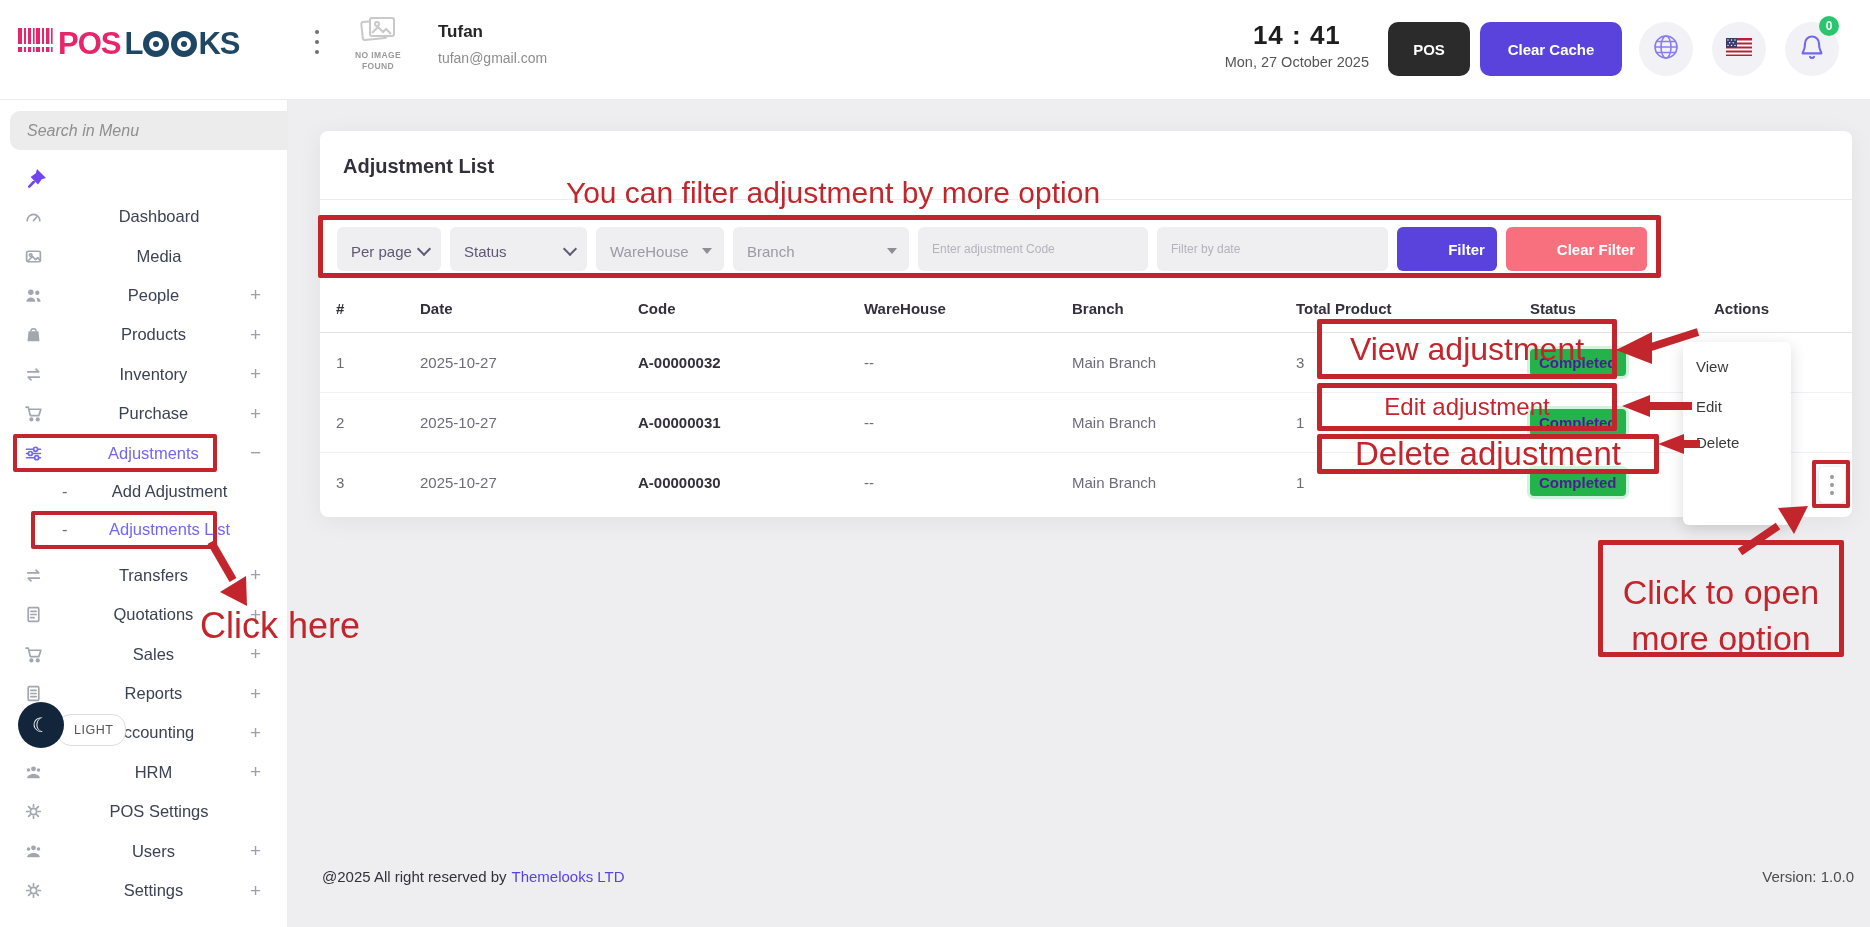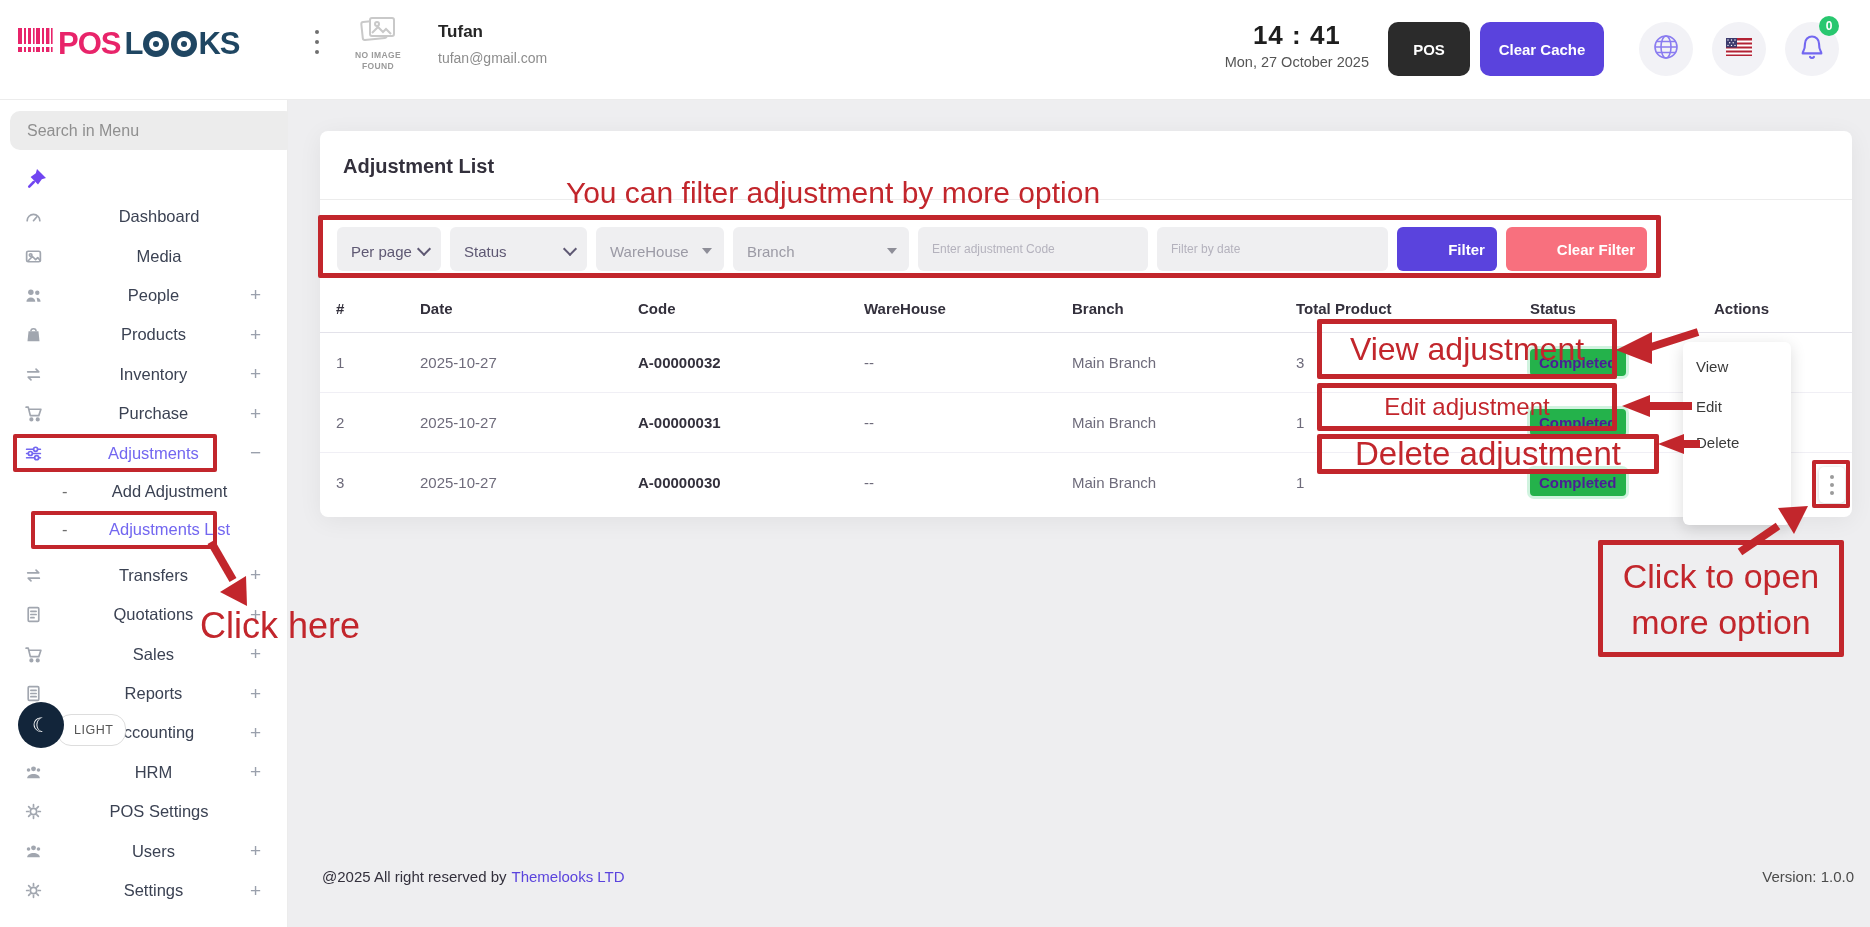--- a/index.html
+++ b/index.html
@@ -19,29 +19,29 @@
   .noimg-txt{font-size:8.5px;font-weight:bold;letter-spacing:.4px;line-height:1.25;margin-top:2px;}
   .user{position:absolute;left:438px;top:22px;}
   .user-name{font-size:17px;font-weight:bold;color:#252525;}
   .user-email{font-size:14px;color:#8d8d8d;margin-top:8px;}
   .clock{position:absolute;right:501px;top:20px;text-align:right;}
   .clock-time{font-size:26px;font-weight:bold;color:#1e1e1e;letter-spacing:1px;text-align:center;}
   .clock-date{font-size:14.5px;color:#555;margin-top:3px;}
   .btn{display:flex;align-items:center;justify-content:center;border-radius:10px;color:#fff;
        font-weight:bold;font-size:15px;cursor:pointer;}
   .btn-pos{position:absolute;left:1388px;top:22px;width:82px;height:54px;background:#2b2b2b;}
-  .btn-cache{position:absolute;left:1480px;top:22px;width:124px;height:54px;background:#5a43dd;}
+  .btn-cache{position:absolute;left:1480px;top:22px;width:142px;height:54px;background:#5a43dd;}
   .circ{position:absolute;top:22px;width:54px;height:54px;border-radius:50%;background:#f2f2f6;
         display:flex;align-items:center;justify-content:center;cursor:pointer;}
   .badge0{position:absolute;left:34px;top:-6px;width:20px;height:20px;border-radius:50%;background:#28c76f;
           color:#fff;font-size:12px;font-weight:bold;display:flex;align-items:center;justify-content:center;}
   
   .sidebar{position:absolute;left:0;top:99px;width:287px;bottom:0;background:#fff;border-right:1px solid #ececec;z-index:4;overflow:hidden;}
   .search{position:absolute;left:10px;top:12px;width:285px;height:39px;background:#ececec;border:none;outline:none;
-          border-radius:10px;padding:0 17px;font-size:16px;color:#555;font-family:"Liberation Sans",sans-serif;box-sizing:border-box;}
+          border-radius:10px;padding:0 17px;font-size:16px;color:#555;font-family:"Liberation Sans",sans-serif;box-sizing:border-box;font-style:italic;}
   .search::placeholder{color:#8f8f8f;}
   .pin{position:absolute;left:24px;top:68px;}
   .menu{position:absolute;left:0;top:98px;width:287px;}
   .menu-item{display:flex;align-items:center;height:39.4px;padding:0 26px 0 24px;cursor:pointer;font-size:16.5px;color:#3b4253;}
   .menu-item.sub{height:38px;padding-left:62px;color:#3b4253;}
   .menu-item.gap{margin-top:7px;}
   .mi-icon{width:33px;display:flex;align-items:center;flex:0 0 33px;}
   .mi-label{flex:1;text-align:center;}
   .mi-bullet{width:16px;color:#6e6e6e;}
   .mi-expand{color:#9aa0ac;font-size:19px;}
@@ -534,19 +534,19 @@
   </div>
 
   <div class="anno anno-box thin" style="left:1812px;top:460px;width:38px;height:48px;"></div>
   <div class="anno" style="left:1728px;top:498px;">
     <svg width="85" height="60" viewBox="0 0 85 60">
       <line x1="12" y1="54" x2="50" y2="28" stroke="#c2262c" stroke-width="8"></line>
       <polygon points="80,8 66,36 50,10" fill="#c2262c"></polygon>
     </svg>
   </div>
   <div class="anno anno-box" style="left:1598px;top:540px;width:246px;height:117px;text-align:center;">
-    <div class="anno-text" style="position:static;font-size:34px;line-height:46px;margin-top:8px;">
+    <div class="anno-text" style="position:static;font-size:34px;line-height:46px;margin-top:24px;">
       <div>Click to open</div>
       <div>more option</div>
     </div>
   </div>
 
 </div>
 
 </body></html>

